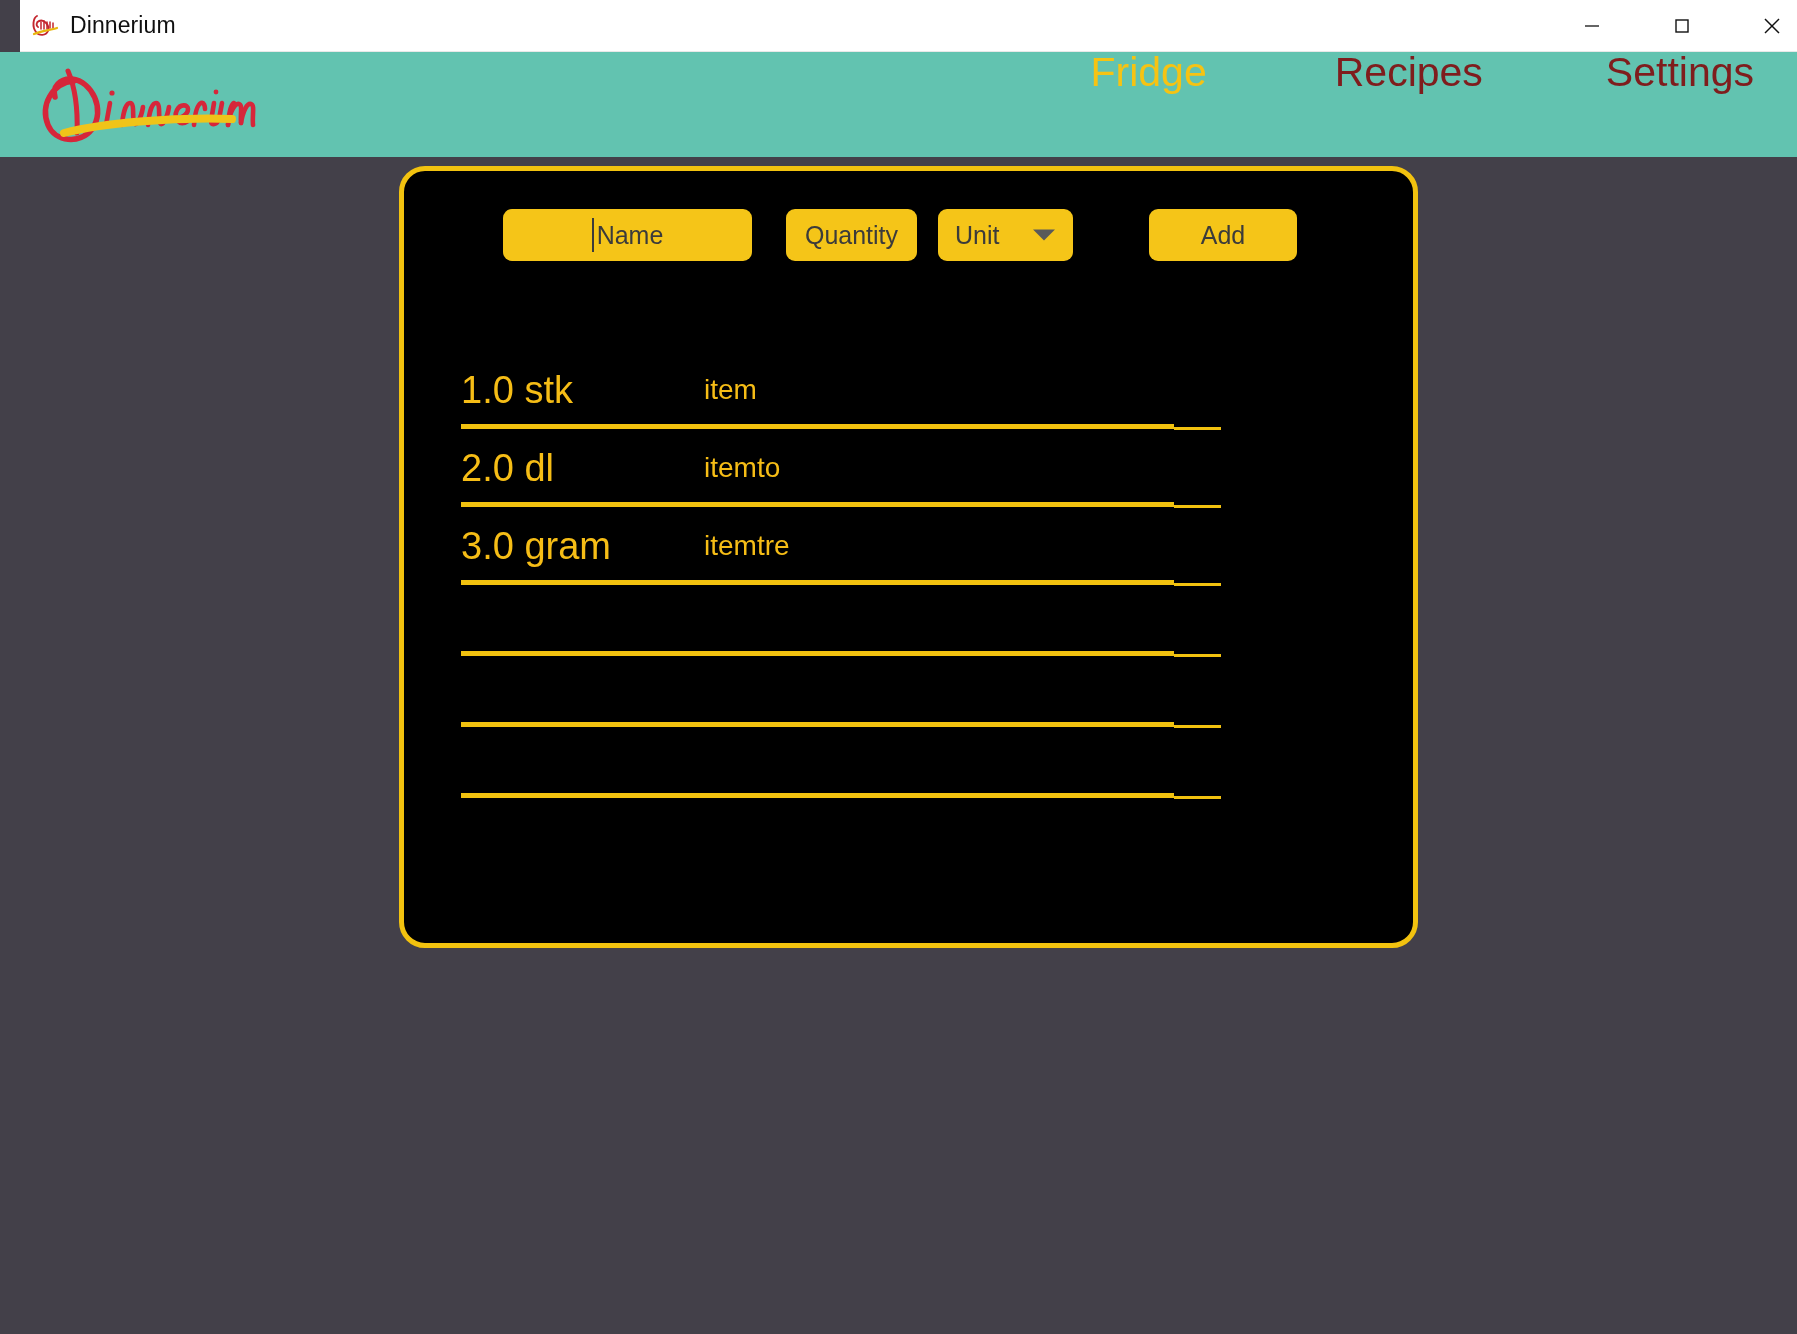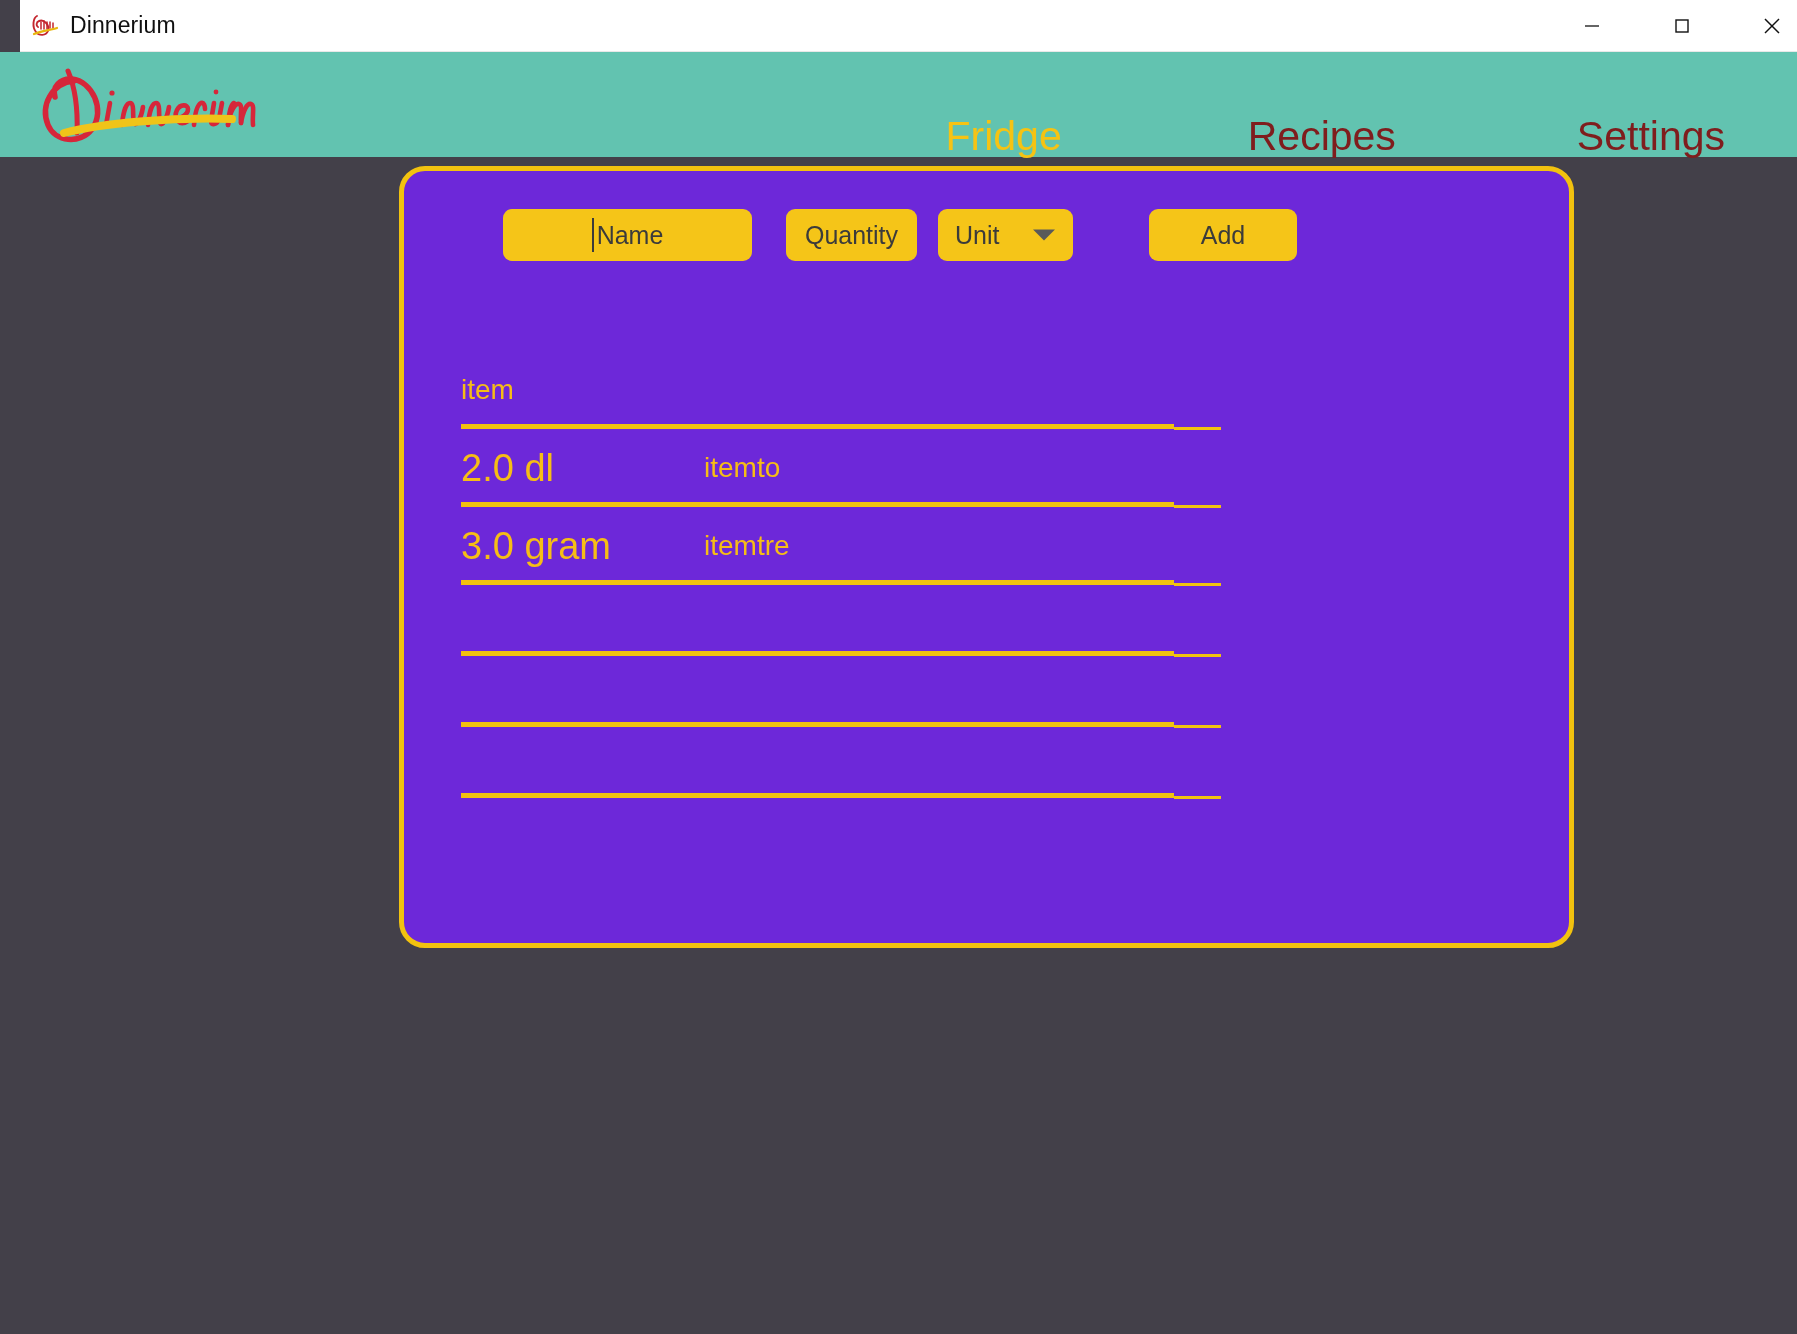--- a/index.html
+++ b/index.html
@@ -75,48 +75,47 @@
   .brand-logo {
     margin-left: 22px;
     width: 240px;
     height: 96px;
     flex: 0 0 auto;
     display: block;
   }
   .nav {
     margin-left: auto;
     display: flex;
-    align-items: flex-end;
+    align-items: flex-start;
     height: 105px;
-    gap: 29px;
   }
   .nav-item {
     font-size: 41px;
     font-family: "Liberation Sans", sans-serif;
     font-weight: 300;
     color: #7f1d1d;
     padding: 0 0;
     white-space: nowrap;
     line-height: 1;
   }
   .nav-item.is-active { color: #f6c313; }
   .nav-sp-1 { width: 128px; }
   .nav-sp-2 { width: 123px; }
   .nav-sp-end { width: 43px; }
 
   
   .card {
     position: absolute;
     left: 399px;
     top: 166px;
-    width: 1175px;
+    width: 1019px;
     height: 782px;
     border: 5px solid #f2c20f;
     border-radius: 26px;
-    background: #6d28d9;
+    background: #000000;
   }
 
   
   .form-row {
     position: absolute;
     left: 0;
     top: 36px;
     width: 999px;
     height: 56px;
     display: flex;
@@ -317,20 +316,21 @@
         <span class="unit-chevron"></span>
       </div>
 
       <button class="ctl ctl-add">Add</button>
     </div>
 
     <div class="list">
 
       <div class="row">
         <div class="row-cells">
+          <span class="cell-qty">1.0 stk</span>
           <span class="cell-name">item</span>
         </div>
         <div class="row-divider">
           <span class="div-main"></span>
           <span class="div-tail"></span>
         </div>
       </div>
 
       <div class="row">
         <div class="row-cells">

